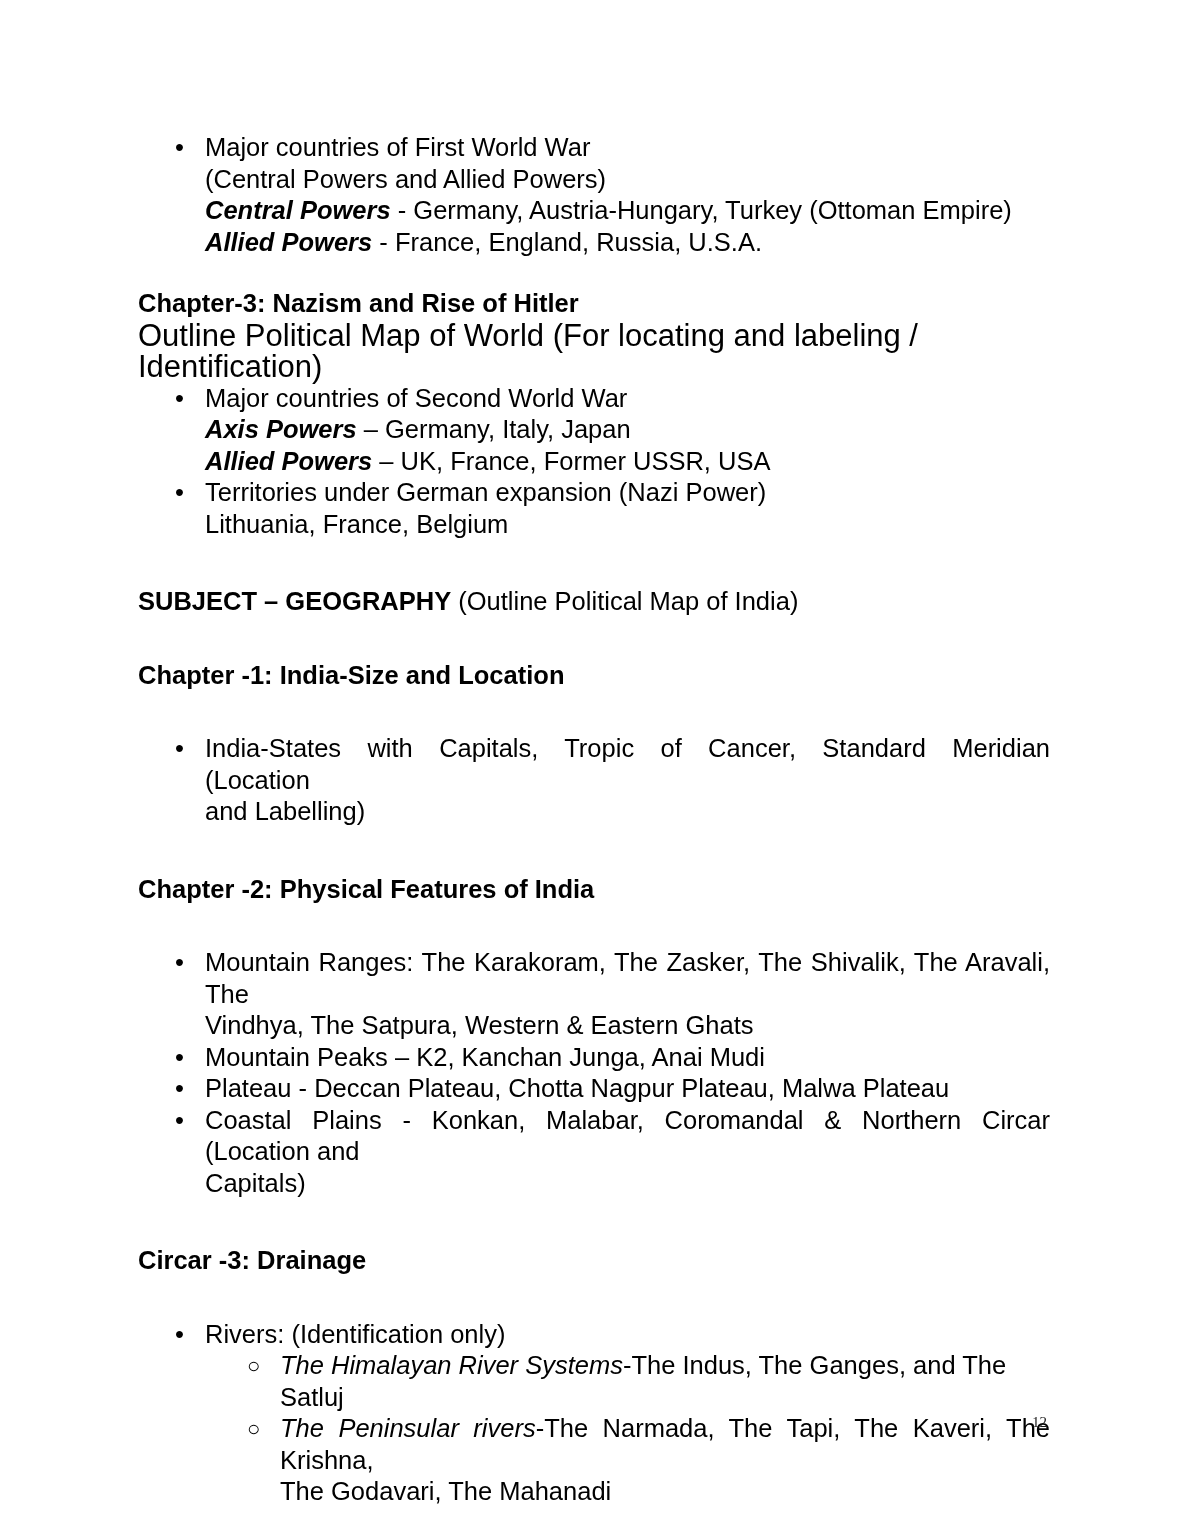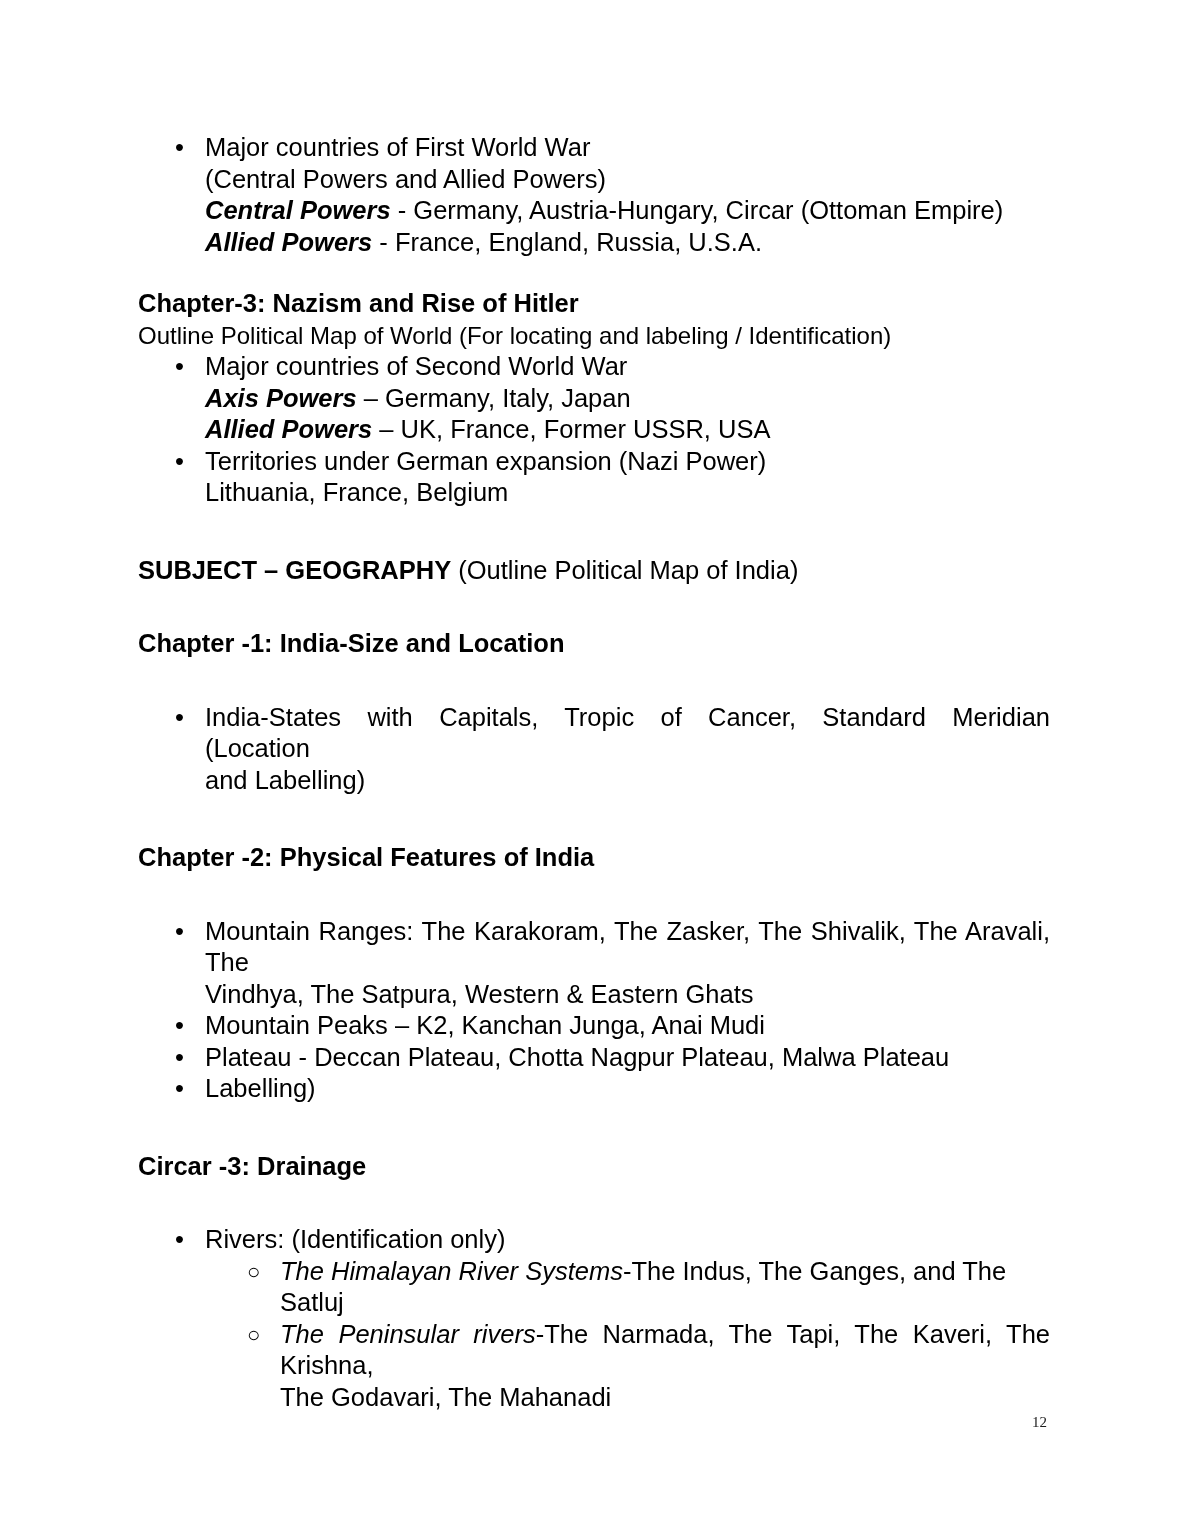--- a/index.html
+++ b/index.html
@@ -22,21 +22,21 @@
   }
   .content {
     position: absolute;
     left: 138px;
     top: 132px;
     width: 912px;
   }
 
   
   .para {
-    font-size: 24px;
+    font-size: 31px;
     line-height: 31.5px;
     text-align: left;
     margin: 0;
   }
   .heading {
     font-size: 25.5px;
     line-height: 31.5px;
     font-weight: bold;
     margin: 0;
   }
@@ -118,21 +118,21 @@
 <body>
 
 <div class="page">
   <div class="content">
 
     <ul class="blist">
       <li>
         <span class="bullet">•</span>
         <span class="subline">Major countries of First World War</span>
         <span class="subline">(Central Powers and Allied Powers)</span>
-        <span class="subline"><span class="bi">Central Powers</span><span> - Germany, Austria-Hungary, Circar (Ottoman Empire)</span></span>
+        <span class="subline"><span class="bi">Central Powers</span><span> - Germany, Austria-Hungary, Turkey (Ottoman Empire)</span></span>
         <span class="subline"><span class="bi">Allied Powers</span><span> - France, England, Russia, U.S.A.</span></span>
       </li>
     </ul>
 
     <div class="gap-md"></div>
 
     <div class="heading">Chapter-3: Nazism and Rise of Hitler</div>
     <div class="para">Outline Political Map of World (For locating and labeling / Identification)</div>
 
     <ul class="blist">
@@ -178,21 +178,22 @@
       <li>
         <span class="bullet">•</span>
         <span class="subline">Mountain Peaks – K2, Kanchan Junga, Anai Mudi</span>
       </li>
       <li>
         <span class="bullet">•</span>
         <span class="subline">Plateau - Deccan Plateau, Chotta Nagpur Plateau, Malwa Plateau</span>
       </li>
       <li>
         <span class="bullet">•</span>
-        <span class="subline">Labelling)</span>
+        <span class="subline" style="display:block;text-align:justify;">Coastal Plains - Konkan, Malabar, Coromandal &amp; Northern Circar (Location and</span>
+        <span class="subline">Capitals)</span>
       </li>
     </ul>
 
     <div class="gap-xl"></div>
 
     <div class="heading">Circar -3: Drainage</div>
     <div class="gap-lg"></div>
     <ul class="blist">
       <li>
         <span class="bullet">•</span>

